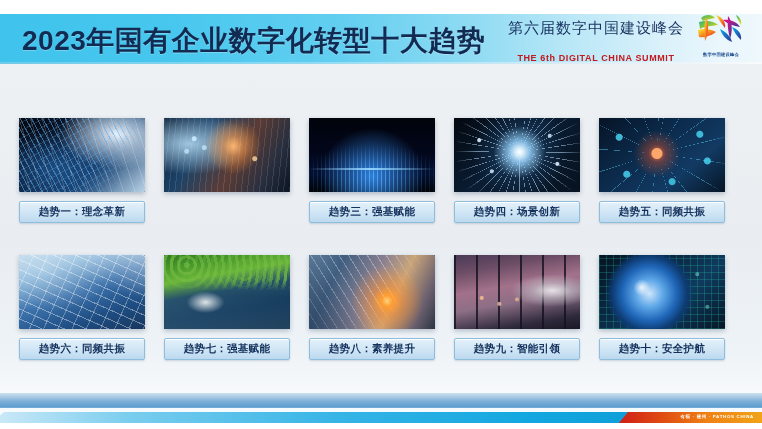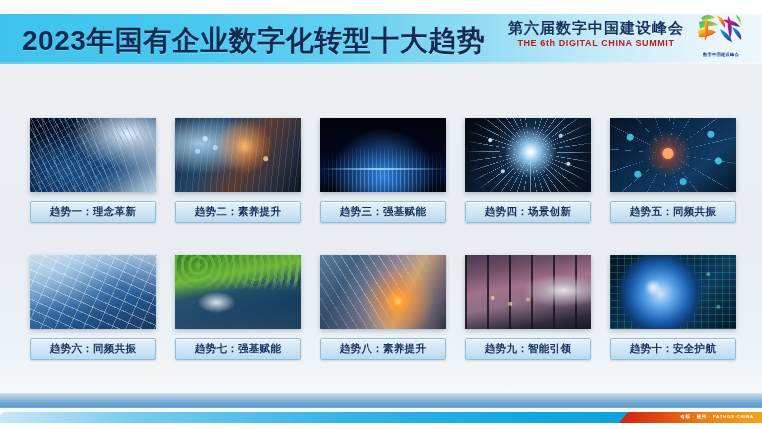--- a/index.html
+++ b/index.html
@@ -33,46 +33,46 @@
     text-shadow:0 1px 0 rgba(255,255,255,.25);
     white-space:nowrap;
   }
 
   
   #summit-lockup {
     position:absolute; right:78px; top:20px;
     text-align:center; line-height:1;
   }
   #summit-cn {
-    font-size:15px; font-weight:bold; color:#16305e;
+    font-size:15px; font-weight:normal; color:#16305e;
     letter-spacing:1px; white-space:nowrap;
   }
   #summit-en {
-    margin-top:4px;
+    margin-top:19px;
     font-size:9px; font-weight:bold; color:#c2191d;
     letter-spacing:.6px; white-space:nowrap;
   }
 
   #summit-logo {
     position:absolute; right:12px; top:11px;
     width:58px; height:46px;
   }
   #summit-logo .glyph {
     position:absolute; left:0; top:0; width:58px; height:34px;
   }
   #summit-logo .logo-sub {
     position:absolute; left:0; bottom:0; width:58px;
     font-size:4.3px; font-weight:bold; color:#1f4d8f;
     text-align:center; letter-spacing:.2px; line-height:1.25;
     white-space:nowrap;
   }
 
   
   #trend-grid {
-    position:absolute; left:30px; top:118px;
+    position:absolute; left:19px; top:118px;
     width:706px;
     display:grid;
     grid-template-columns:repeat(5,126px);
     grid-template-rows:105px 105px;
     column-gap:19px;
     row-gap:32px;
   }
   .trend-card { position:relative; width:126px; }
 
   .card-thumb {
@@ -202,21 +202,20 @@
           radial-gradient(ellipse at 20% 35%,#9fc6e0 0%,rgba(159,198,224,0) 45%),
           linear-gradient(120deg,#0c2036 0%,#1d4266 30%,#5b3b34 58%,#2a2f3e 80%,#0a1422 100%);"></div>
         <div class="layer" style="background:
           repeating-linear-gradient(96deg,rgba(180,220,250,.25) 0 1px,rgba(0,0,0,0) 1px 6px);opacity:.55;"></div>
         <div class="layer" style="background:
           radial-gradient(circle at 24% 28%,rgba(200,235,255,.9) 0 2px,rgba(0,0,0,0) 3px),
           radial-gradient(circle at 32% 40%,rgba(200,235,255,.7) 0 2px,rgba(0,0,0,0) 3px),
           radial-gradient(circle at 18% 45%,rgba(200,235,255,.7) 0 2px,rgba(0,0,0,0) 3px),
           radial-gradient(circle at 72% 55%,rgba(255,215,160,.8) 0 2px,rgba(0,0,0,0) 3px);"></div>
       </div>
-      <div class="card-label">趋势二：素养提升</div>
     </div>
 
     <div class="trend-card">
       <div class="card-thumb">
         <div class="layer" style="background:
           radial-gradient(ellipse at 50% 78%,#2f7fd8 0%,rgba(20,60,130,0) 58%),
           linear-gradient(180deg,#01040b 0%,#02061a 45%,#031030 75%,#010409 100%);"></div>
         <div class="layer" style="background:
           repeating-linear-gradient(90deg,rgba(90,175,255,.85) 0 1px,rgba(0,0,0,0) 1px 4px);
           -webkit-mask-image:radial-gradient(ellipse 58% 46% at 50% 80%,#000 0%,rgba(0,0,0,.35) 55%,transparent 100%);

